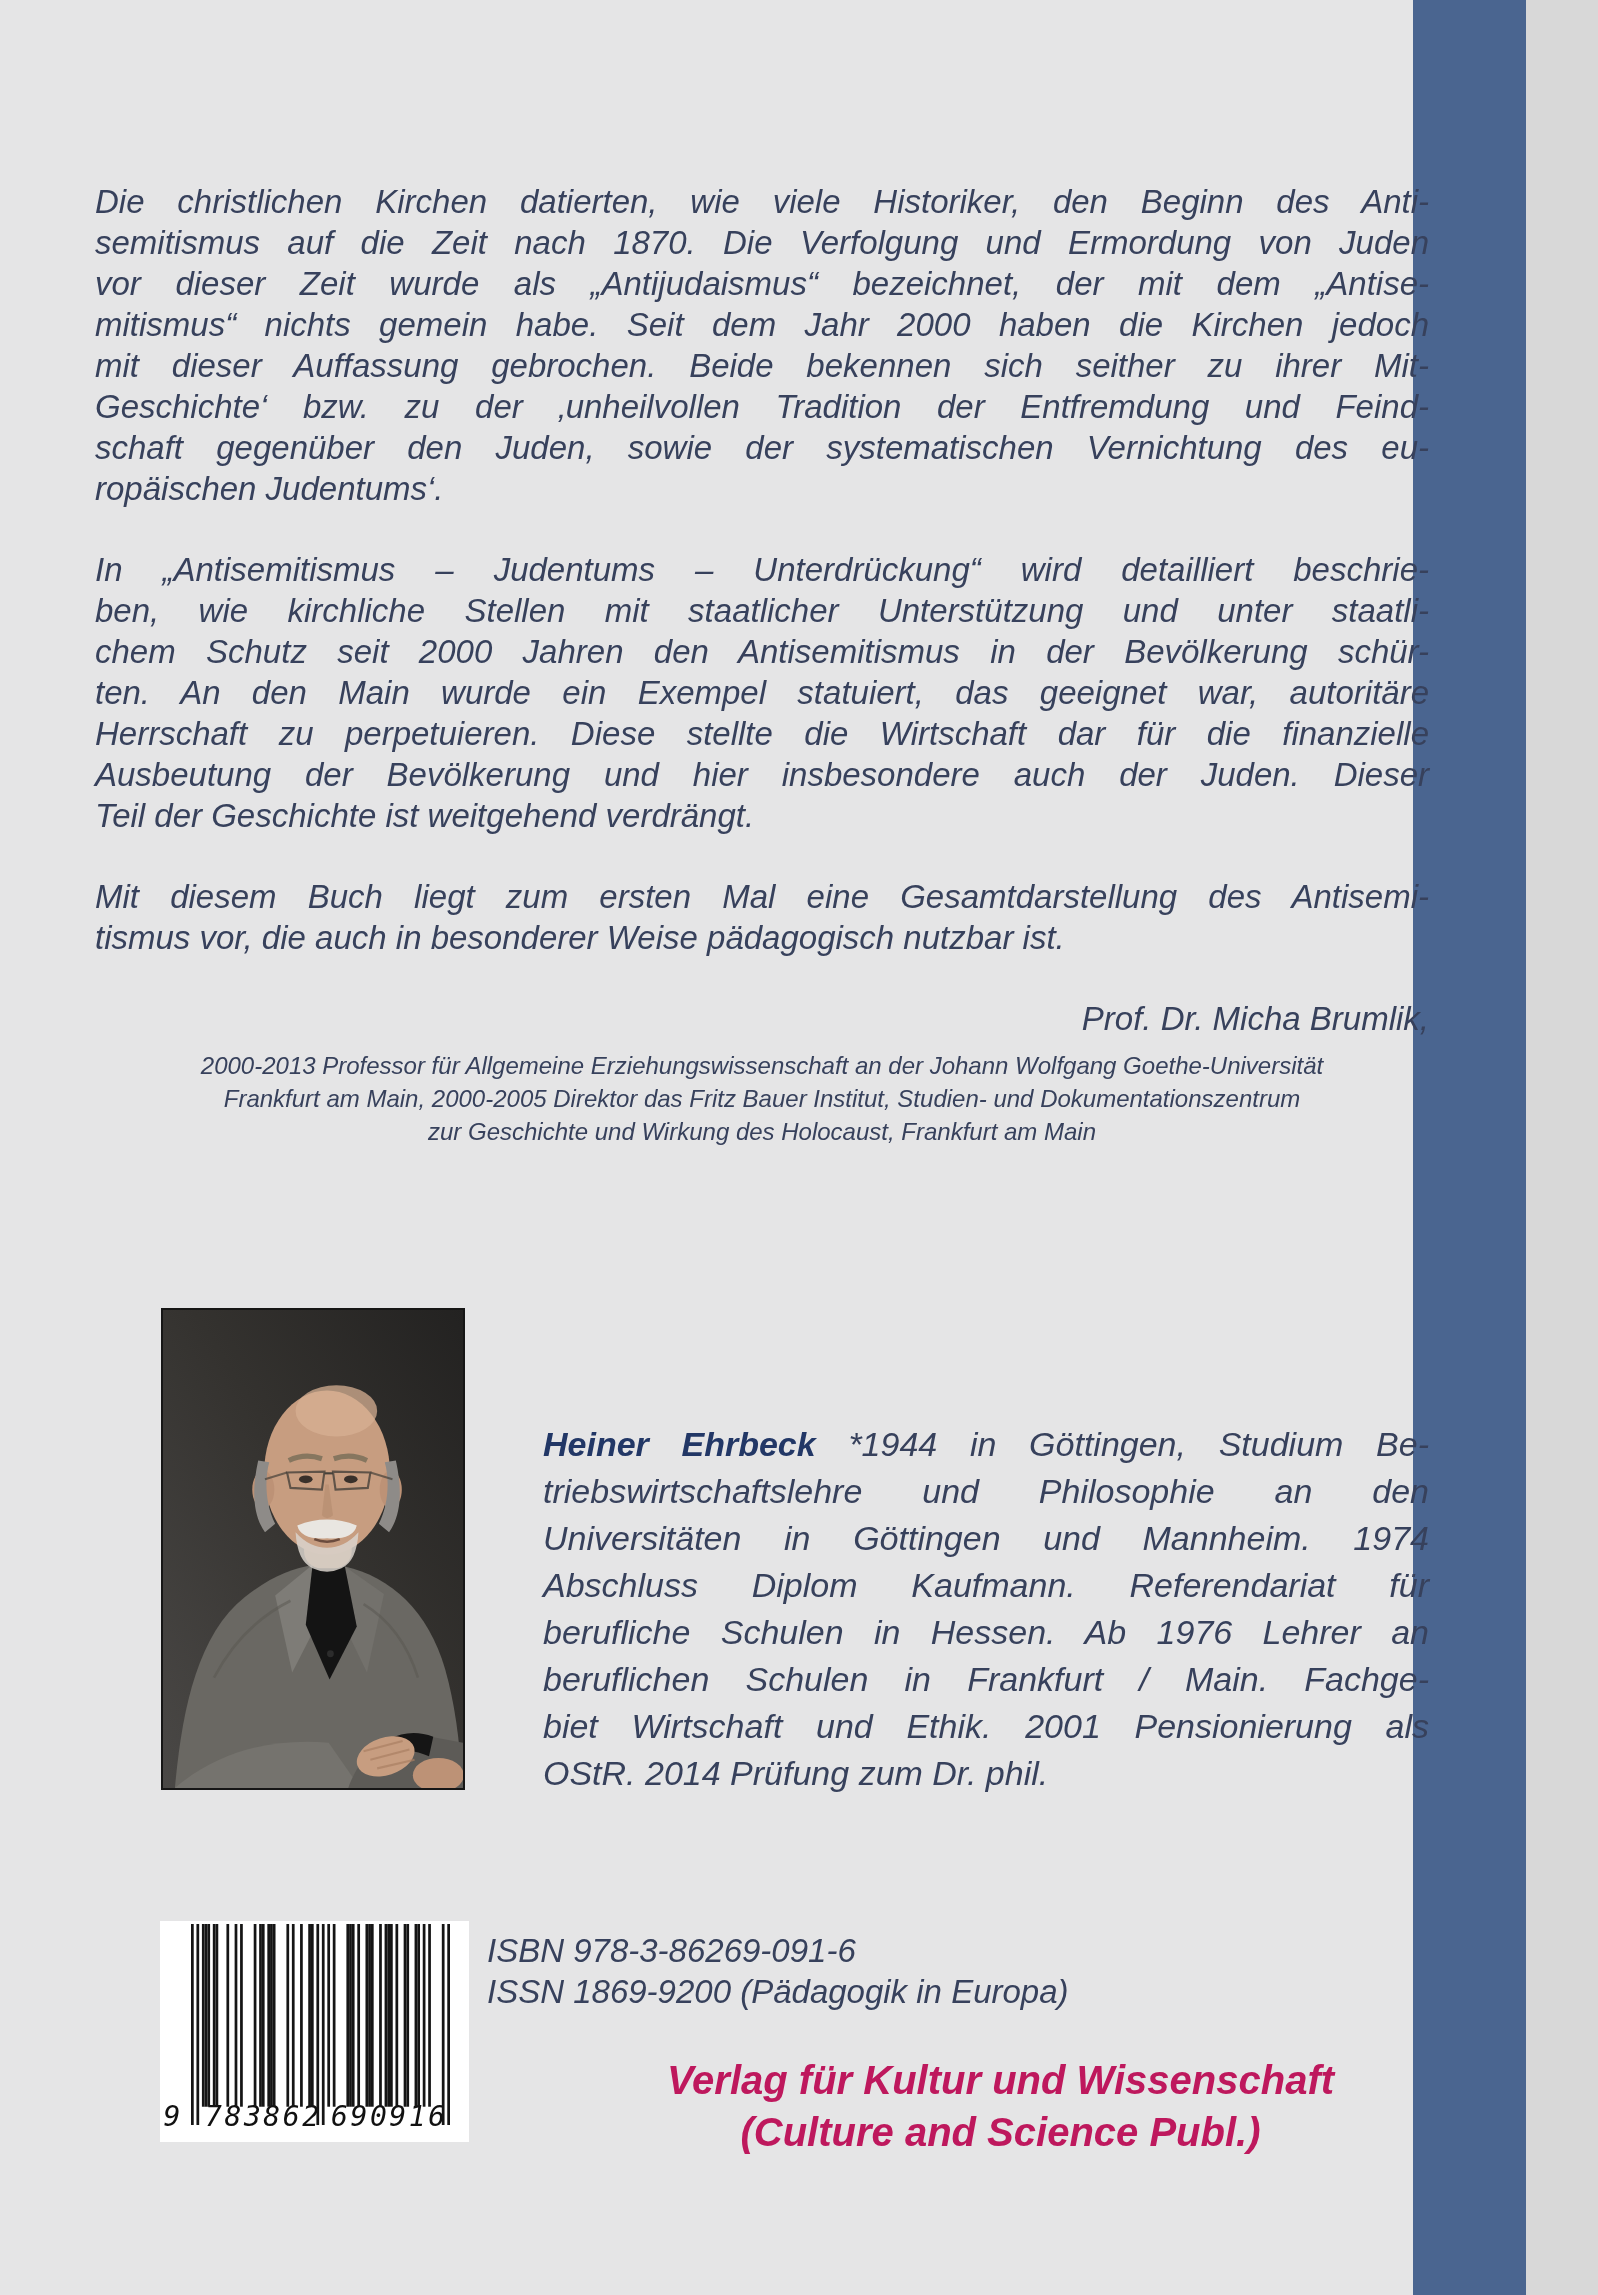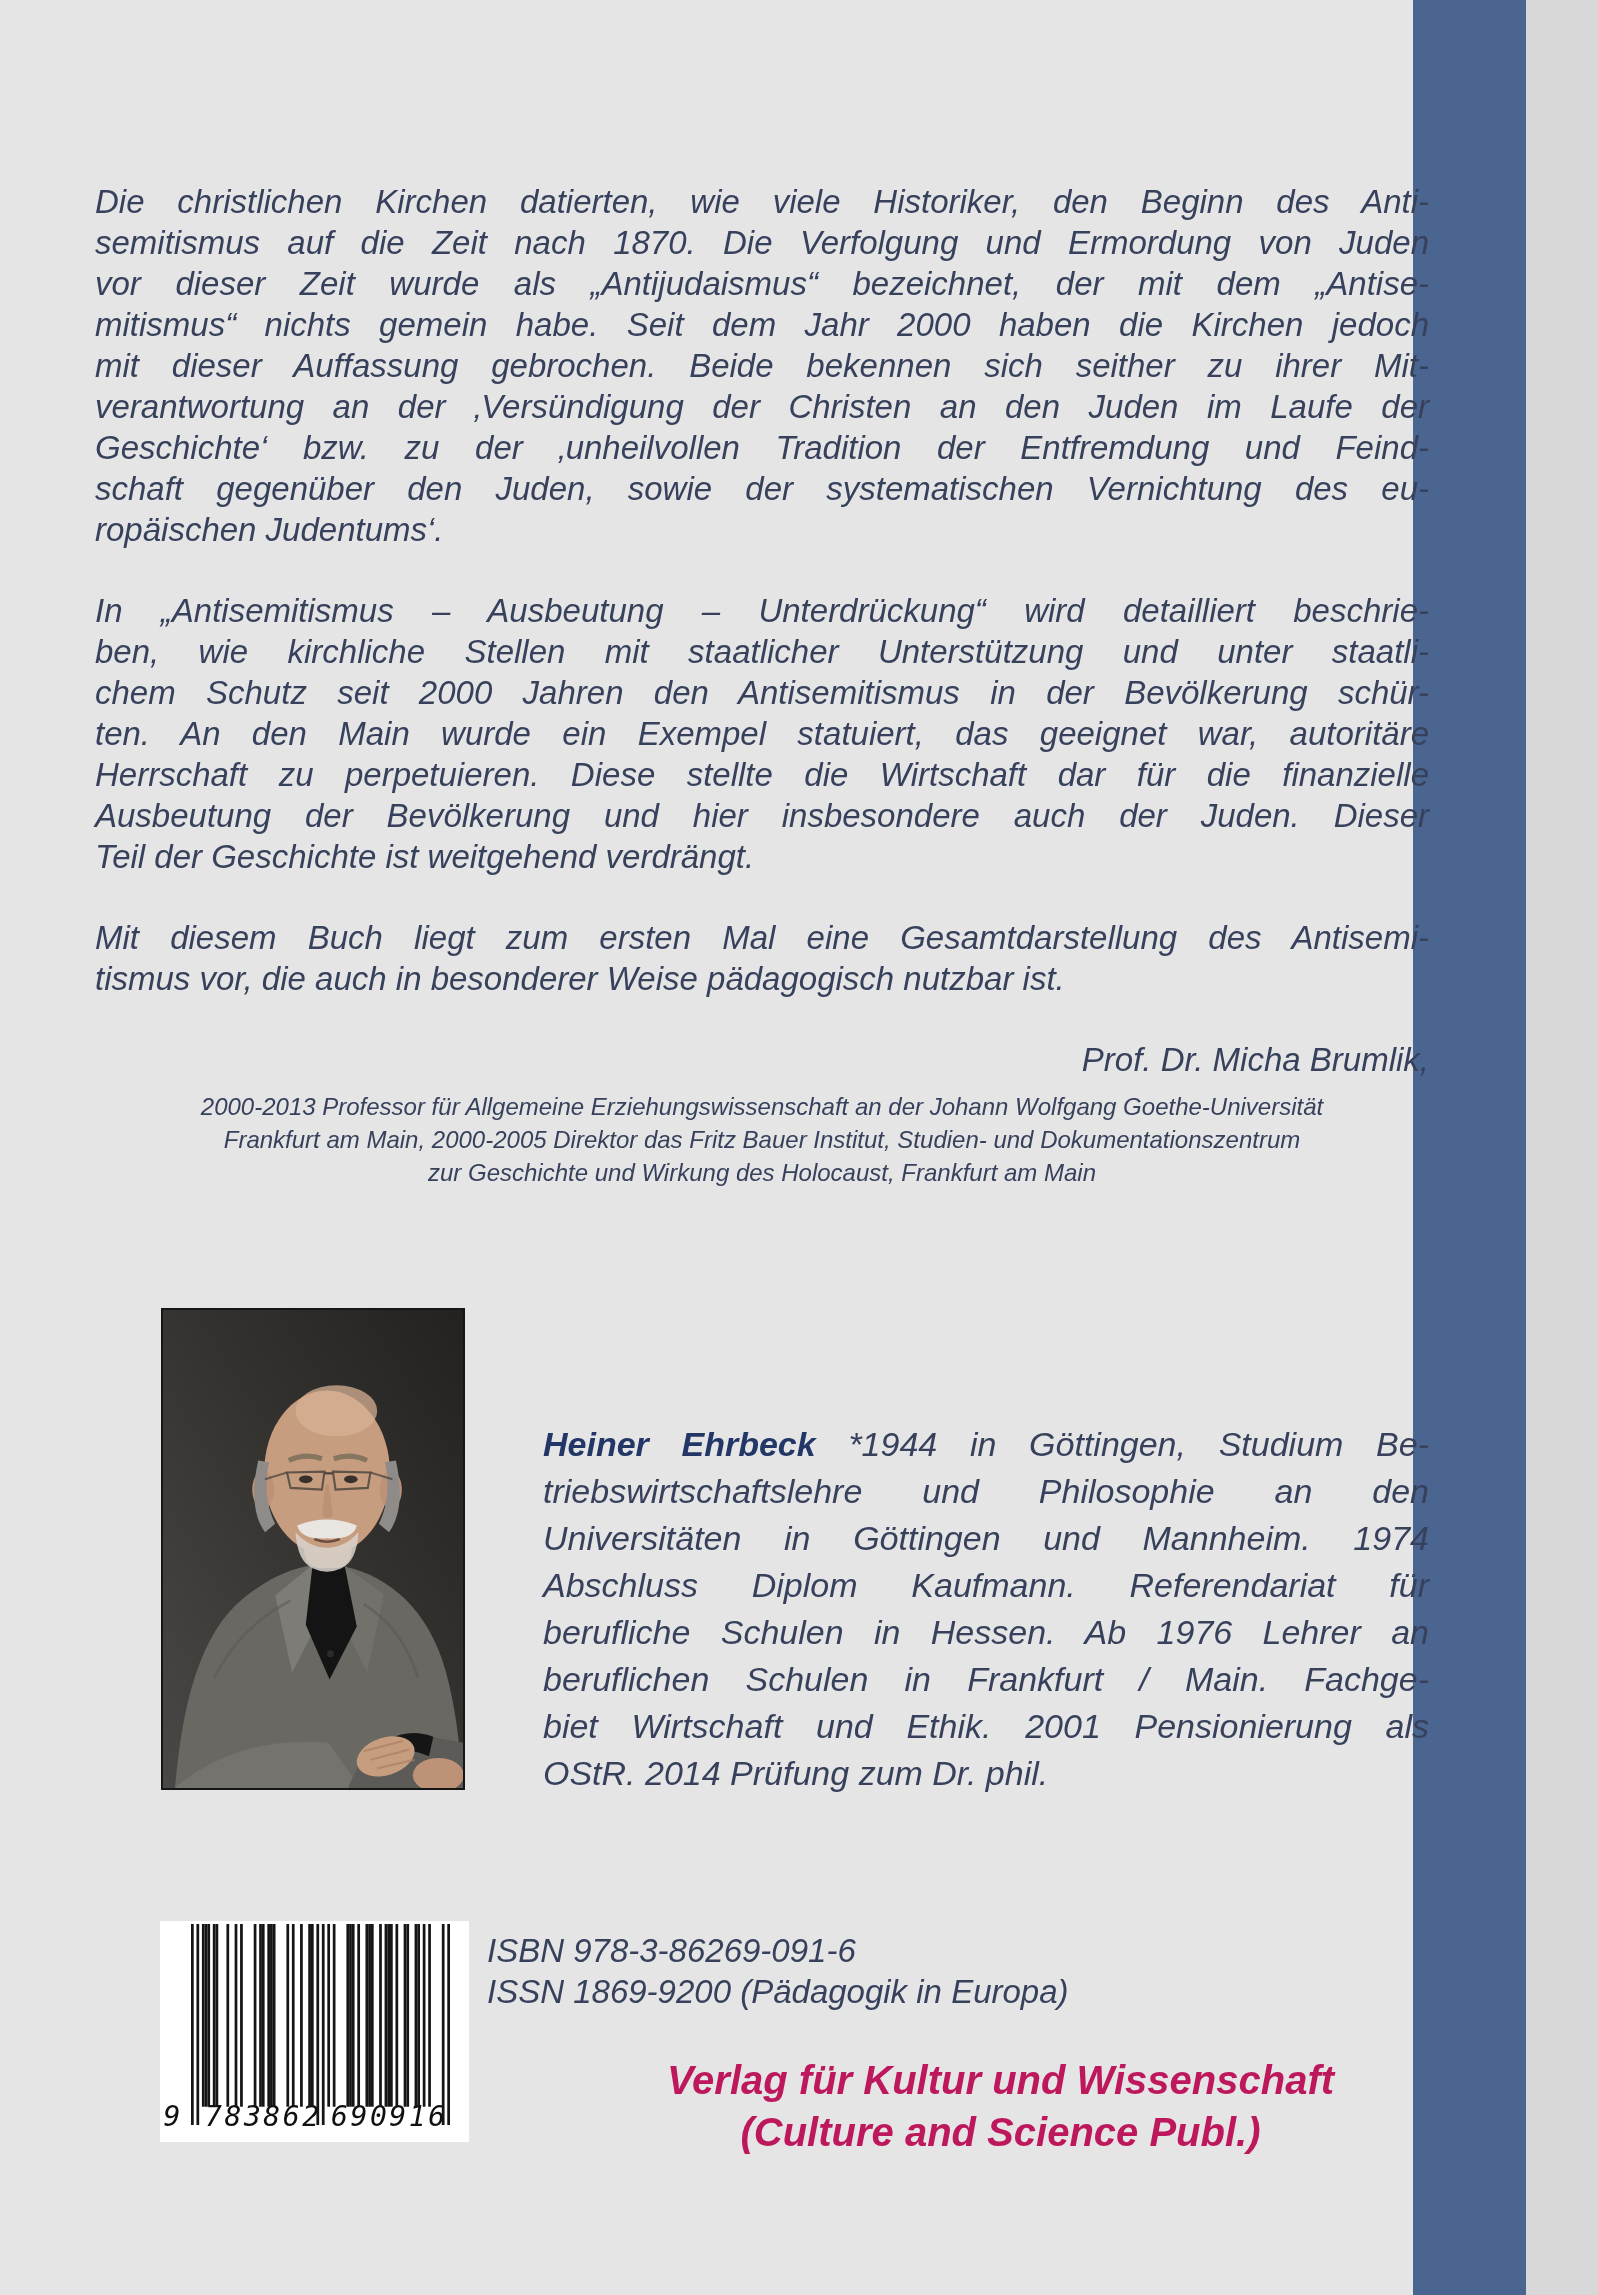--- a/index.html
+++ b/index.html
@@ -108,27 +108,26 @@
 
   <div class="stripe" style="background: rgb(74, 101, 144);"></div>
 
   <div class="blurb">
     <div class="para justify">
         <div class="tline">Die christlichen Kirchen datierten, wie viele Historiker, den Beginn des Anti-</div>
         <div class="tline">semitismus auf die Zeit nach 1870. Die Verfolgung und Ermordung von Juden</div>
         <div class="tline">vor dieser Zeit wurde als „Antijudaismus“ bezeichnet, der mit dem „Antise-</div>
         <div class="tline">mitismus“ nichts gemein habe. Seit dem Jahr 2000 haben die Kirchen jedoch</div>
         <div class="tline">mit dieser Auffassung gebrochen. Beide bekennen sich seither zu ihrer Mit-</div>
-        <div class="tline">verantwortung an der ‚Versündigung der Christen an den Juden im Laufe der</div>
         <div class="tline">Geschichte‘ bzw. zu der ‚unheilvollen Tradition der Entfremdung und Feind-</div>
         <div class="tline">schaft gegenüber den Juden, sowie der systematischen Vernichtung des eu-</div>
         <div class="tline last">ropäischen Judentums‘.</div>
       </div>
     <div class="para justify">
-        <div class="tline">In „Antisemitismus – Ausbeutung – Unterdrückung“ wird detailliert beschrie-</div>
+        <div class="tline">In „Antisemitismus – Judentums – Unterdrückung“ wird detailliert beschrie-</div>
         <div class="tline">ben, wie kirchliche Stellen mit staatlicher Unterstützung und unter staatli-</div>
         <div class="tline">chem Schutz seit 2000 Jahren den Antisemitismus in der Bevölkerung schür-</div>
         <div class="tline">ten. An den Main wurde ein Exempel statuiert, das geeignet war, autoritäre</div>
         <div class="tline">Herrschaft zu perpetuieren. Diese stellte die Wirtschaft dar für die finanzielle</div>
         <div class="tline">Ausbeutung der Bevölkerung und hier insbesondere auch der Juden. Dieser</div>
         <div class="tline last">Teil der Geschichte ist weitgehend verdrängt.</div>
       </div>
     <div class="para justify">
         <div class="tline">Mit diesem Buch liegt zum ersten Mal eine Gesamtdarstellung des Antisemi-</div>
         <div class="tline last">tismus vor, die auch in besonderer Weise pädagogisch nutzbar ist.</div>

